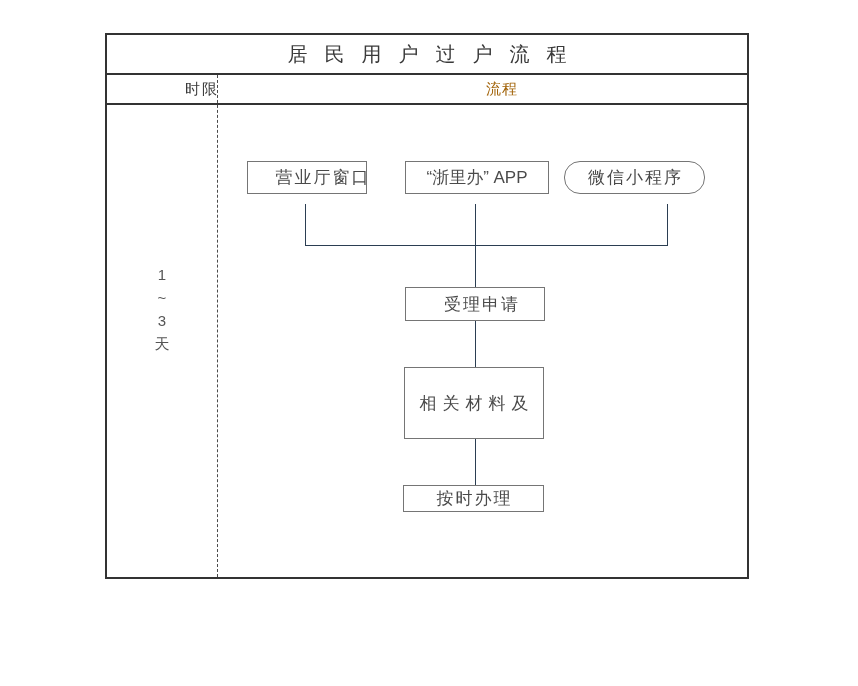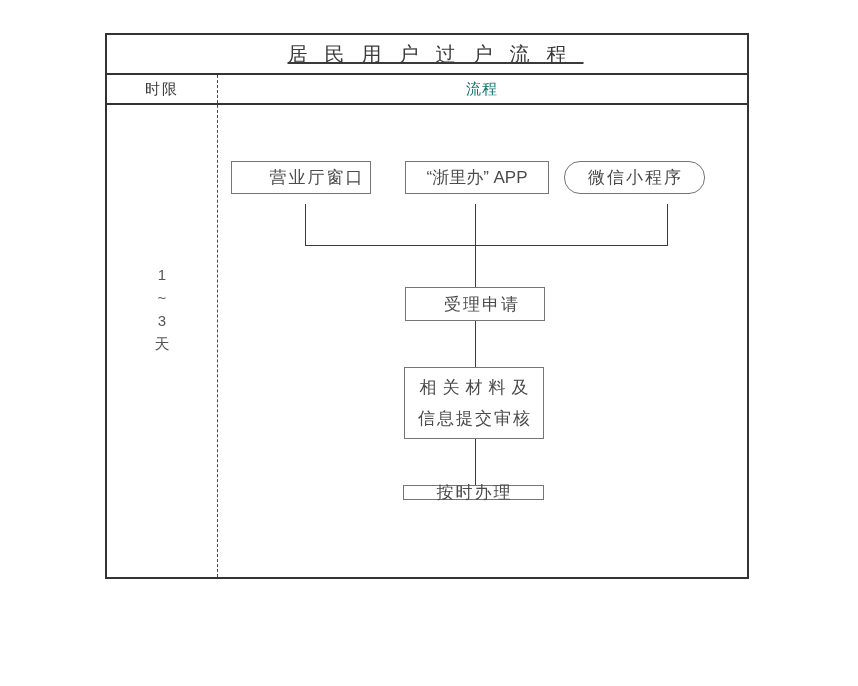--- a/index.html
+++ b/index.html
@@ -32,44 +32,44 @@
     display: flex;
     align-items: center;
     justify-content: center;
   }
   .title-row span {
     font-size: 20px;
     color: #3a3a3a;
     letter-spacing: 17px;
     margin-right: -17px;
     white-space: nowrap;
-    text-decoration: underline;
   }
   .header-row {
     height: 30px;
     border-bottom: 2px solid #333333;
     box-sizing: border-box;
     display: flex;
   }
   .header-left {
     width: 110px;
     display: flex;
     align-items: center;
     justify-content: center;
     font-size: 15px;
     color: #3a3a3a;
     letter-spacing: 2px;
+    padding-left: 40px;
   }
   .header-right {
     flex: 1;
     display: flex;
     align-items: center;
     justify-content: center;
     font-size: 15px;
-    color: #0f766e;
+    color: #a16207;
     letter-spacing: 1px;
   }
   .dashed-divider {
     position: absolute;
     left: 110px;
     top: 40px;
     bottom: 0;
     width: 0;
     border-left: 1px dashed #4a4a4a;
   }
@@ -140,21 +140,21 @@
 
     <div class="flow-area">
 
       <div class="time-label">
         <div>1</div>
         <div>~</div>
         <div>3</div>
         <div>天</div>
       </div>
 
-      <div class="node" style="left:124px; top:56px; width:140px; height:33px;padding-left:30px;">
+      <div class="node" style="left:140px; top:56px; width:120px; height:33px;padding-left:30px;">
         <span class="spaced">营业厅窗口</span>
       </div>
       <div class="node" style="left:298px; top:56px; width:144px; height:33px;">
         <span>“浙里办” APP</span>
       </div>
       <div class="node" style="left:457px; top:56px; width:141px; height:33px;border-radius:16px;">
         <span class="spaced">微信小程序</span>
       </div>
 
       <div class="vline" style="left:198px; top:99px; height:42px;"></div>
@@ -163,24 +163,23 @@
       <div class="hline" style="left:198px; top:140px; width:363px;"></div>
 
       <div class="node" style="left:298px; top:182px; width:140px; height:34px;padding-left:12px;">
         <span class="spaced">受理申请</span>
       </div>
 
       <div class="vline" style="left:368px; top:216px; height:46px;"></div>
 
       <div class="node multiline" style="left:297px; top:262px; width:140px; height:72px;">
         <span class="wide-spaced">相关材料及</span>
-        <span class="spaced">信息提交审核</span>
       </div>
 
       <div class="vline" style="left:368px; top:334px; height:46px;"></div>
 
-      <div class="node" style="left:296px; top:380px; width:141px; height:15px;">
+      <div class="node" style="left:296px; top:380px; width:141px; height:27px;">
         <span class="spaced">按时办理</span>
       </div>
 
     </div>
   </div>
 </div>
 
 </body></html>

